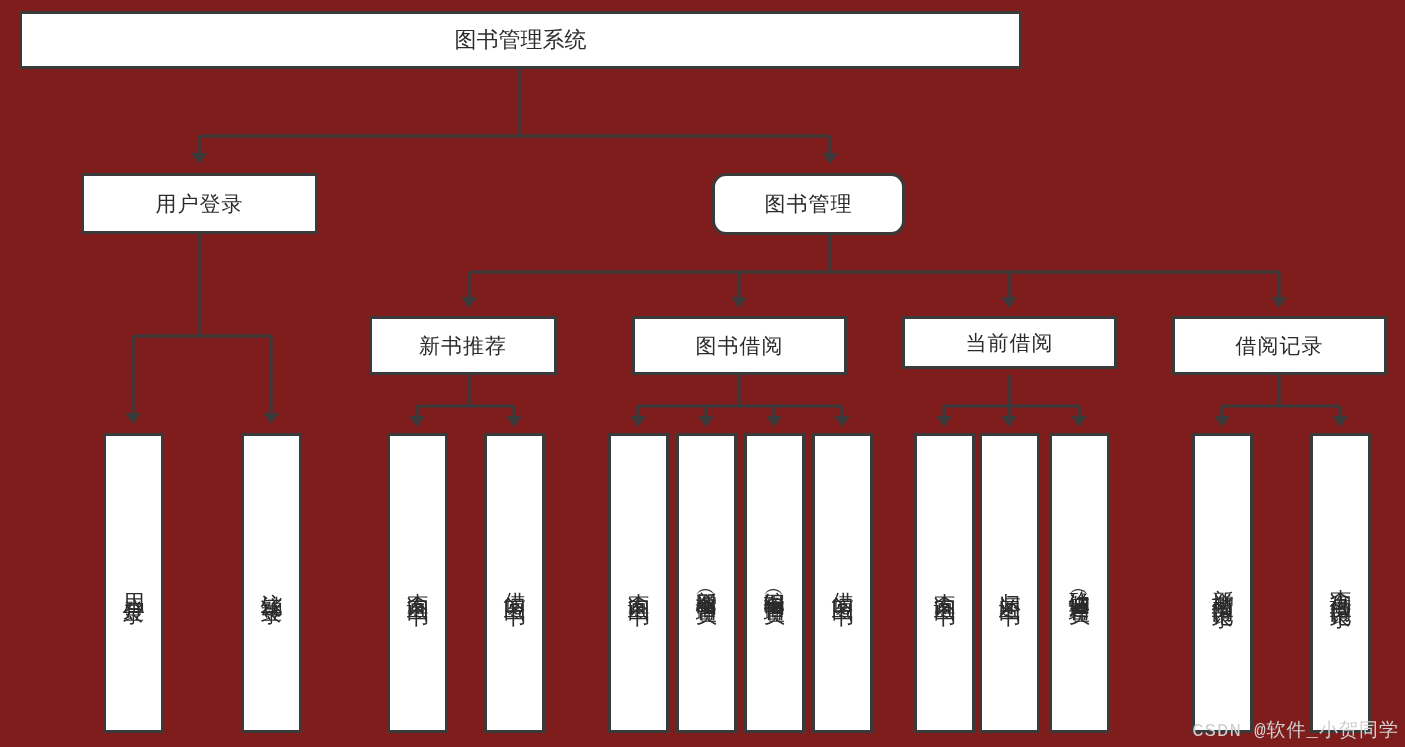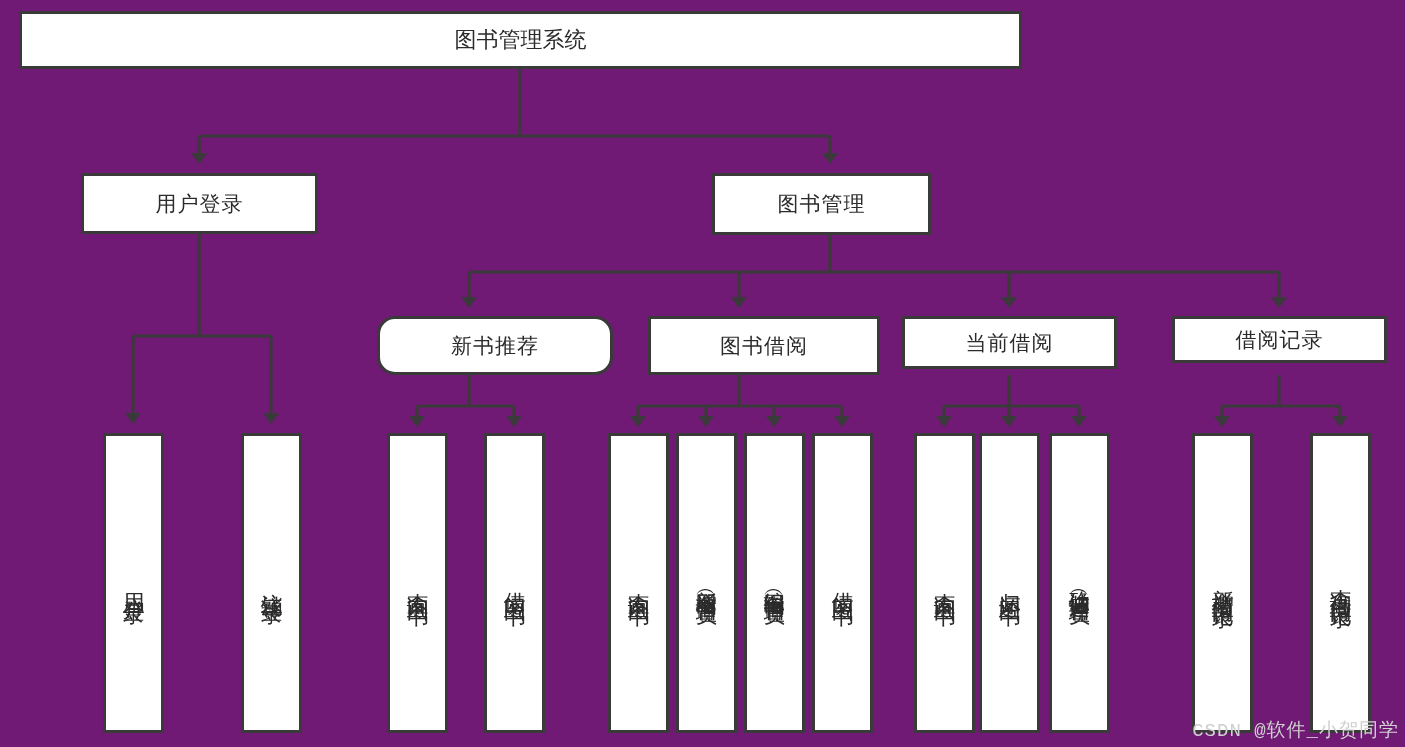--- a/index.html
+++ b/index.html
@@ -1,17 +1,17 @@
 <!DOCTYPE html>
 <html><head>
 <meta charset="utf-8">
 <style>
   html,body{margin:0;padding:0;background:#ffffff;}
   body{width:1405px;height:747px;overflow:hidden;font-family:"Liberation Sans","DejaVu Sans",sans-serif;}
-  #stage{position:relative;width:1405px;height:747px;background:#701a75;}
+  #stage{position:relative;width:1405px;height:747px;background:#7f1d1d;}
   #wires{position:absolute;left:0;top:0;width:1405px;height:747px;}
   .node{position:absolute;box-sizing:border-box;background:#ffffff;border:3px solid #3a3a3a;
         display:flex;align-items:center;justify-content:center;color:#2b2b2b;}
   .node.h{font-size:21px;letter-spacing:1px;}
   .node.root{font-size:22px;}
   .node.v{writing-mode:vertical-rl;text-orientation:upright;font-size:22px;letter-spacing:4px;
           line-height:1.02;padding:6px 0;}
   .node.v.tall{letter-spacing:2px;font-size:21px;}
   .watermark{position:absolute;right:6px;bottom:4px;font-size:19px;color:#cfcfcf;
              letter-spacing:1px;white-space:nowrap;font-family:Liberation Mono, monospace;}
@@ -72,34 +72,34 @@
     </g>
   </svg>
 
   <div class="node root" style="left:19px;top:11px;width:1003px;height:58px;">
     <span>图书管理系统</span>
   </div>
 
   <div class="node h" style="left:81px;top:173px;width:237px;height:61px;">
     <span>用户登录</span>
   </div>
-  <div class="node h" style="left:712px;top:173px;width:219px;height:62px;">
+  <div class="node h" style="left:712px;top:173px;width:193px;height:62px;border-radius:14px;">
     <span>图书管理</span>
   </div>
 
-  <div class="node h" style="left:377px;top:316px;width:236px;height:59px;border-radius:18px;">
+  <div class="node h" style="left:369px;top:316px;width:188px;height:59px;">
     <span>新书推荐</span>
   </div>
-  <div class="node h" style="left:632px;top:316px;width:232px;height:59px;margin-left:16px;">
+  <div class="node h" style="left:632px;top:316px;width:215px;height:59px;">
     <span>图书借阅</span>
   </div>
   <div class="node h" style="left:902px;top:316px;width:215px;height:53px;">
     <span>当前借阅</span>
   </div>
-  <div class="node h" style="left:1172px;top:316px;width:215px;height:47px;">
+  <div class="node h" style="left:1172px;top:316px;width:215px;height:59px;">
     <span>借阅记录</span>
   </div>
 
   <div class="node v" style="left:103px;top:433px;width:61px;height:300px;">
     <span>用户登录</span>
   </div>
   <div class="node v" style="left:241px;top:433px;width:61px;height:300px;">
     <span>注销登录</span>
   </div>
 

